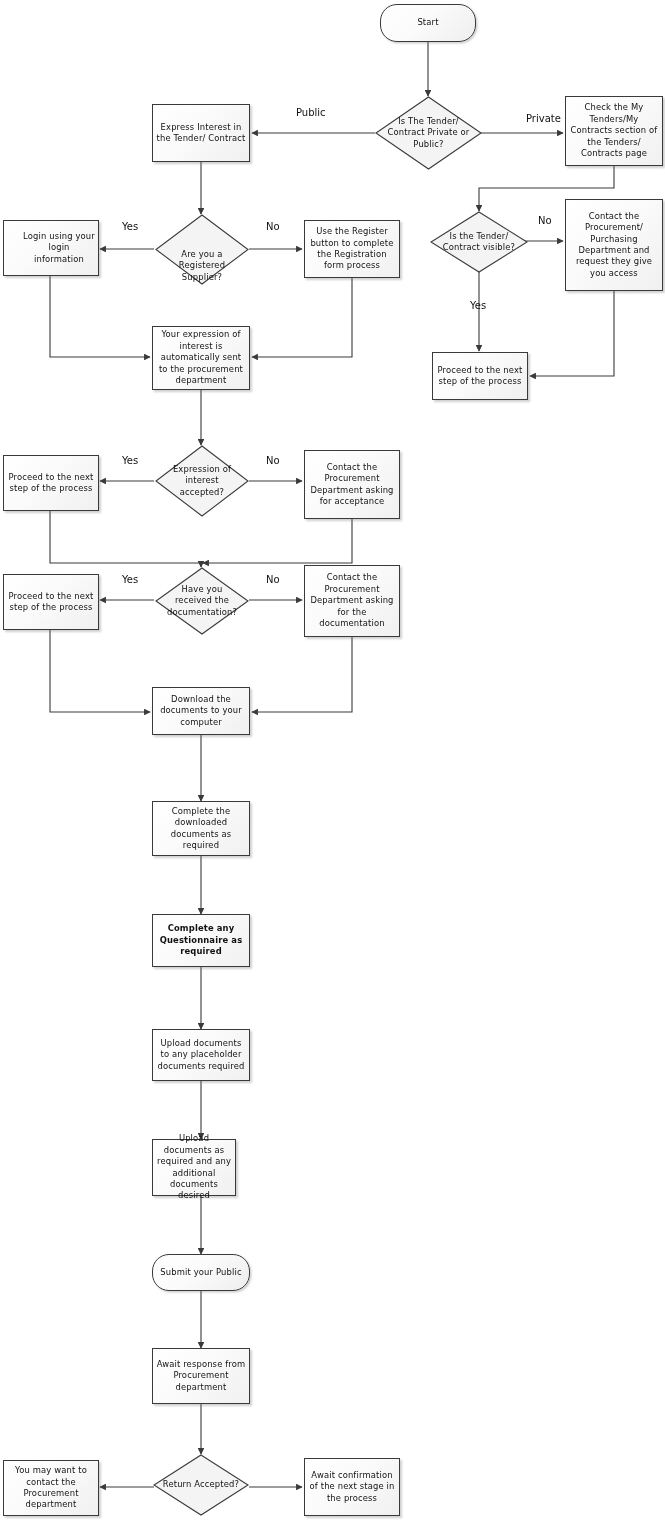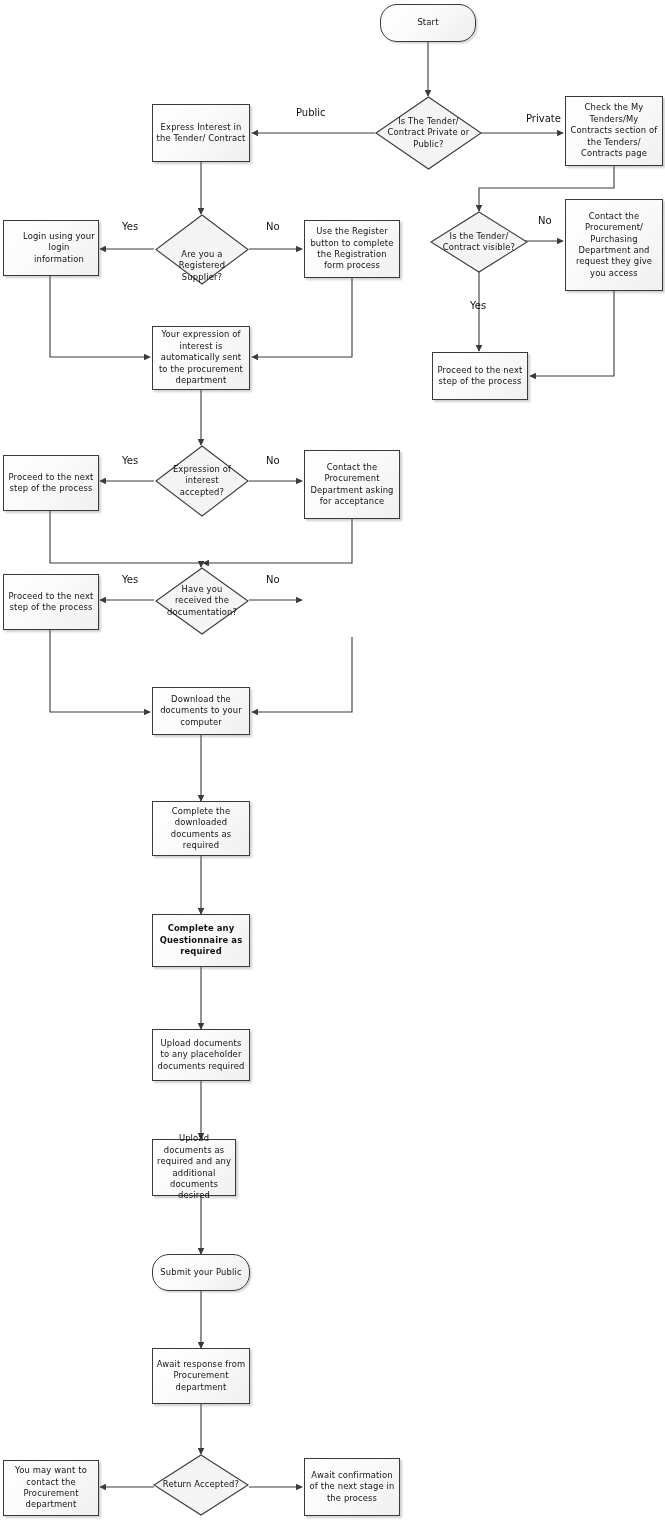--- a/index.html
+++ b/index.html
@@ -217,20 +217,23 @@
     <svg class="dshape" viewBox="0 0 94 68" preserveAspectRatio="none">
       <polygon points="47,1 93,34 47,67 1,34" fill="#f4f4f4" stroke="#3a3a3a" stroke-width="1.1"></polygon>
     </svg>
     <span class="dlabel">Have you received the documentation?</span>
   </div>
 
   <div class="node process" style="left:3px; top:574px; width:96px; height:56px;">
     <span>Proceed to the next step of the process</span>
   </div>
 
+  <div class="node process" style="left:304px; top:565px; width:96px; height:72px;">
+    <span>Contact the Procurement Department asking for the documentation</span>
+  </div>
 
   <div class="node process" style="left:152px; top:687px; width:98px; height:48px;">
     <span>Download the documents to your computer</span>
   </div>
 
   <div class="node process" style="left:152px; top:801px; width:98px; height:55px;">
     <span>Complete the downloaded documents as required</span>
   </div>
 
   <div class="node process" style="left:152px; top:914px; width:98px; height:53px;font-weight:bold;">

